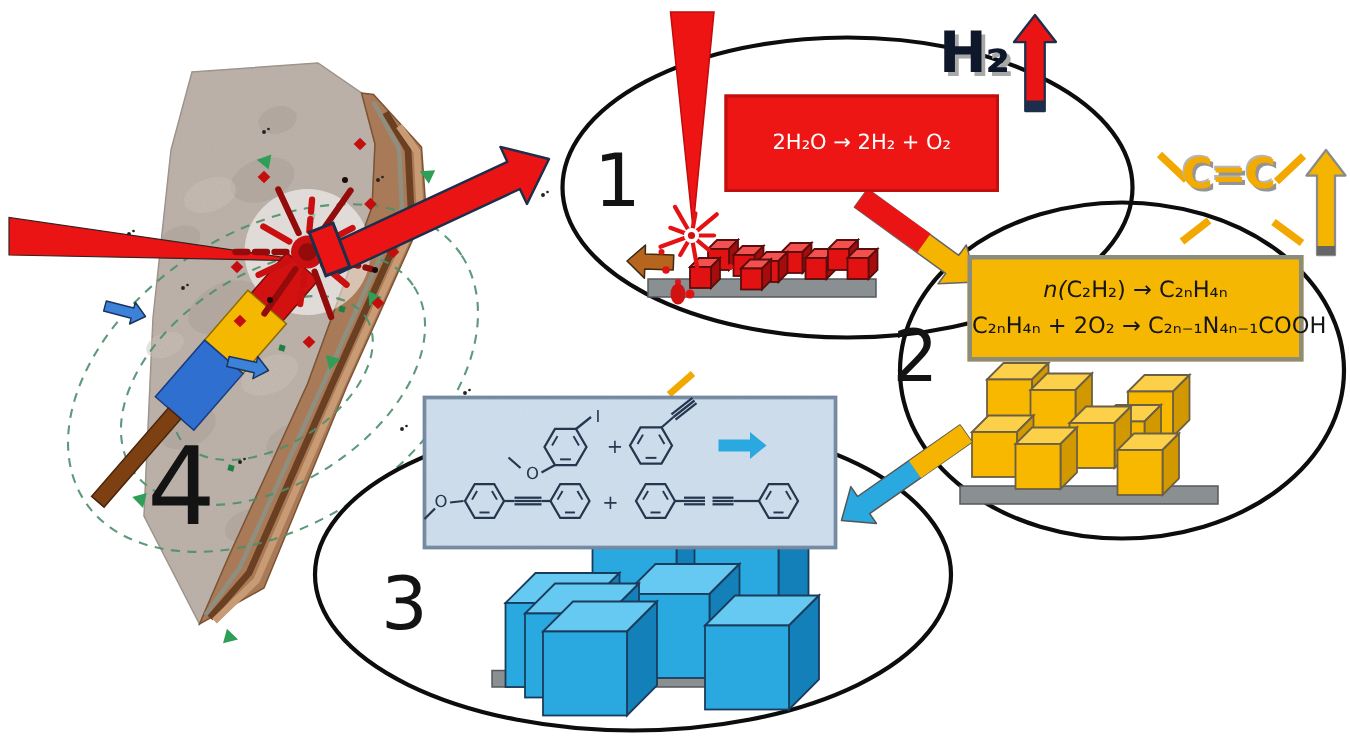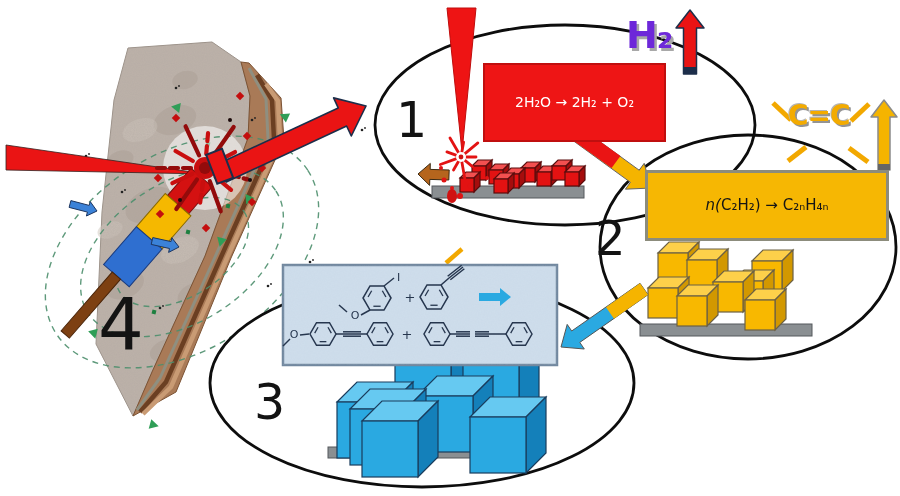--- a/index.html
+++ b/index.html
@@ -1,33 +1,33 @@
 <!DOCTYPE html>
 <html><head>
 <meta charset="utf-8">
 <style>
   html,body{margin:0;padding:0;background:#fff;}
   .scene{position:relative;width:900px;height:496px;background:#ffffff;overflow:hidden;
          font-family:"DejaVu Sans",sans-serif;}
   .scene svg{position:absolute;left:0;top:0;}
   .eqbox{position:absolute;display:flex;flex-direction:column;justify-content:center;
          text-align:center;box-sizing:border-box;}
-  .eqbox.red{left:483px;top:63px;width:183px;height:79px;background:#ee1515;
+  .eqbox.red{left:483px;top:63px;width:183px;height:65px;background:#ee1515;
              border:2px solid #c00f0f;color:#fff;font-size:14px;}
-  .eqbox.yellow{left:645px;top:170px;width:244px;height:71px;background:#f6b703;
+  .eqbox.yellow{left:645px;top:170px;width:224px;height:71px;background:#f6b703;
              border:3px solid #8c8c7c;color:#151515;font-size:15px;}
   .eqline{line-height:1.55;white-space:nowrap;}
   .if::first-letter{font-style:italic;}
   .stepnum{position:absolute;color:#131313;line-height:1;font-family:"DejaVu Sans",sans-serif;}
   .n1{left:396px;top:96px;font-size:49px;}
   .n2{left:595px;top:214px;font-size:48px;}
   .n3{left:254px;top:378px;font-size:49px;}
   .n4{left:98px;top:288px;font-size:72px;}
   .biglabel{position:absolute;font-weight:bold;line-height:1;letter-spacing:-1px;}
-  .h2label{left:626px;top:16px;font-size:38px;color:#6d28d9;
+  .h2label{left:626px;top:16px;font-size:38px;color:#0f172a;
            text-shadow:2.5px 2.5px 0 #a8a8a8;}
   .cclabel{left:788px;top:102px;font-size:28px;color:#f3ab00;
            text-shadow:2px 2px 0 #949494,-1px -1px 0 #b5b5b5;}
 </style>
 </head>
 <body>
 
 <div class="scene">
 
 <svg id="art" width="900" height="496" viewBox="0 0 900 496">
@@ -429,20 +429,21 @@
         <rect x="878" y="164" width="12" height="6" fill="#666"></rect>
       </g>
 </svg>
 
 <div class="eqbox red">
   <div class="eqline">2H₂O → 2H₂ + O₂</div>
 </div>
 
 <div class="eqbox yellow">
   <div class="eqline if">n(C₂H₂) → C₂ₙH₄ₙ</div>
+  <div class="eqline">C₂ₙH₄ₙ + 2O₂ → C₂ₙ₋₁N₄ₙ₋₁COOH</div>
 </div>
 
 <div class="biglabel h2label">H₂</div>
 <div class="biglabel cclabel">C=C</div>
 
 <div class="stepnum n1">1</div>
 <div class="stepnum n2">2</div>
 <div class="stepnum n3">3</div>
 <div class="stepnum n4">4</div>
 

